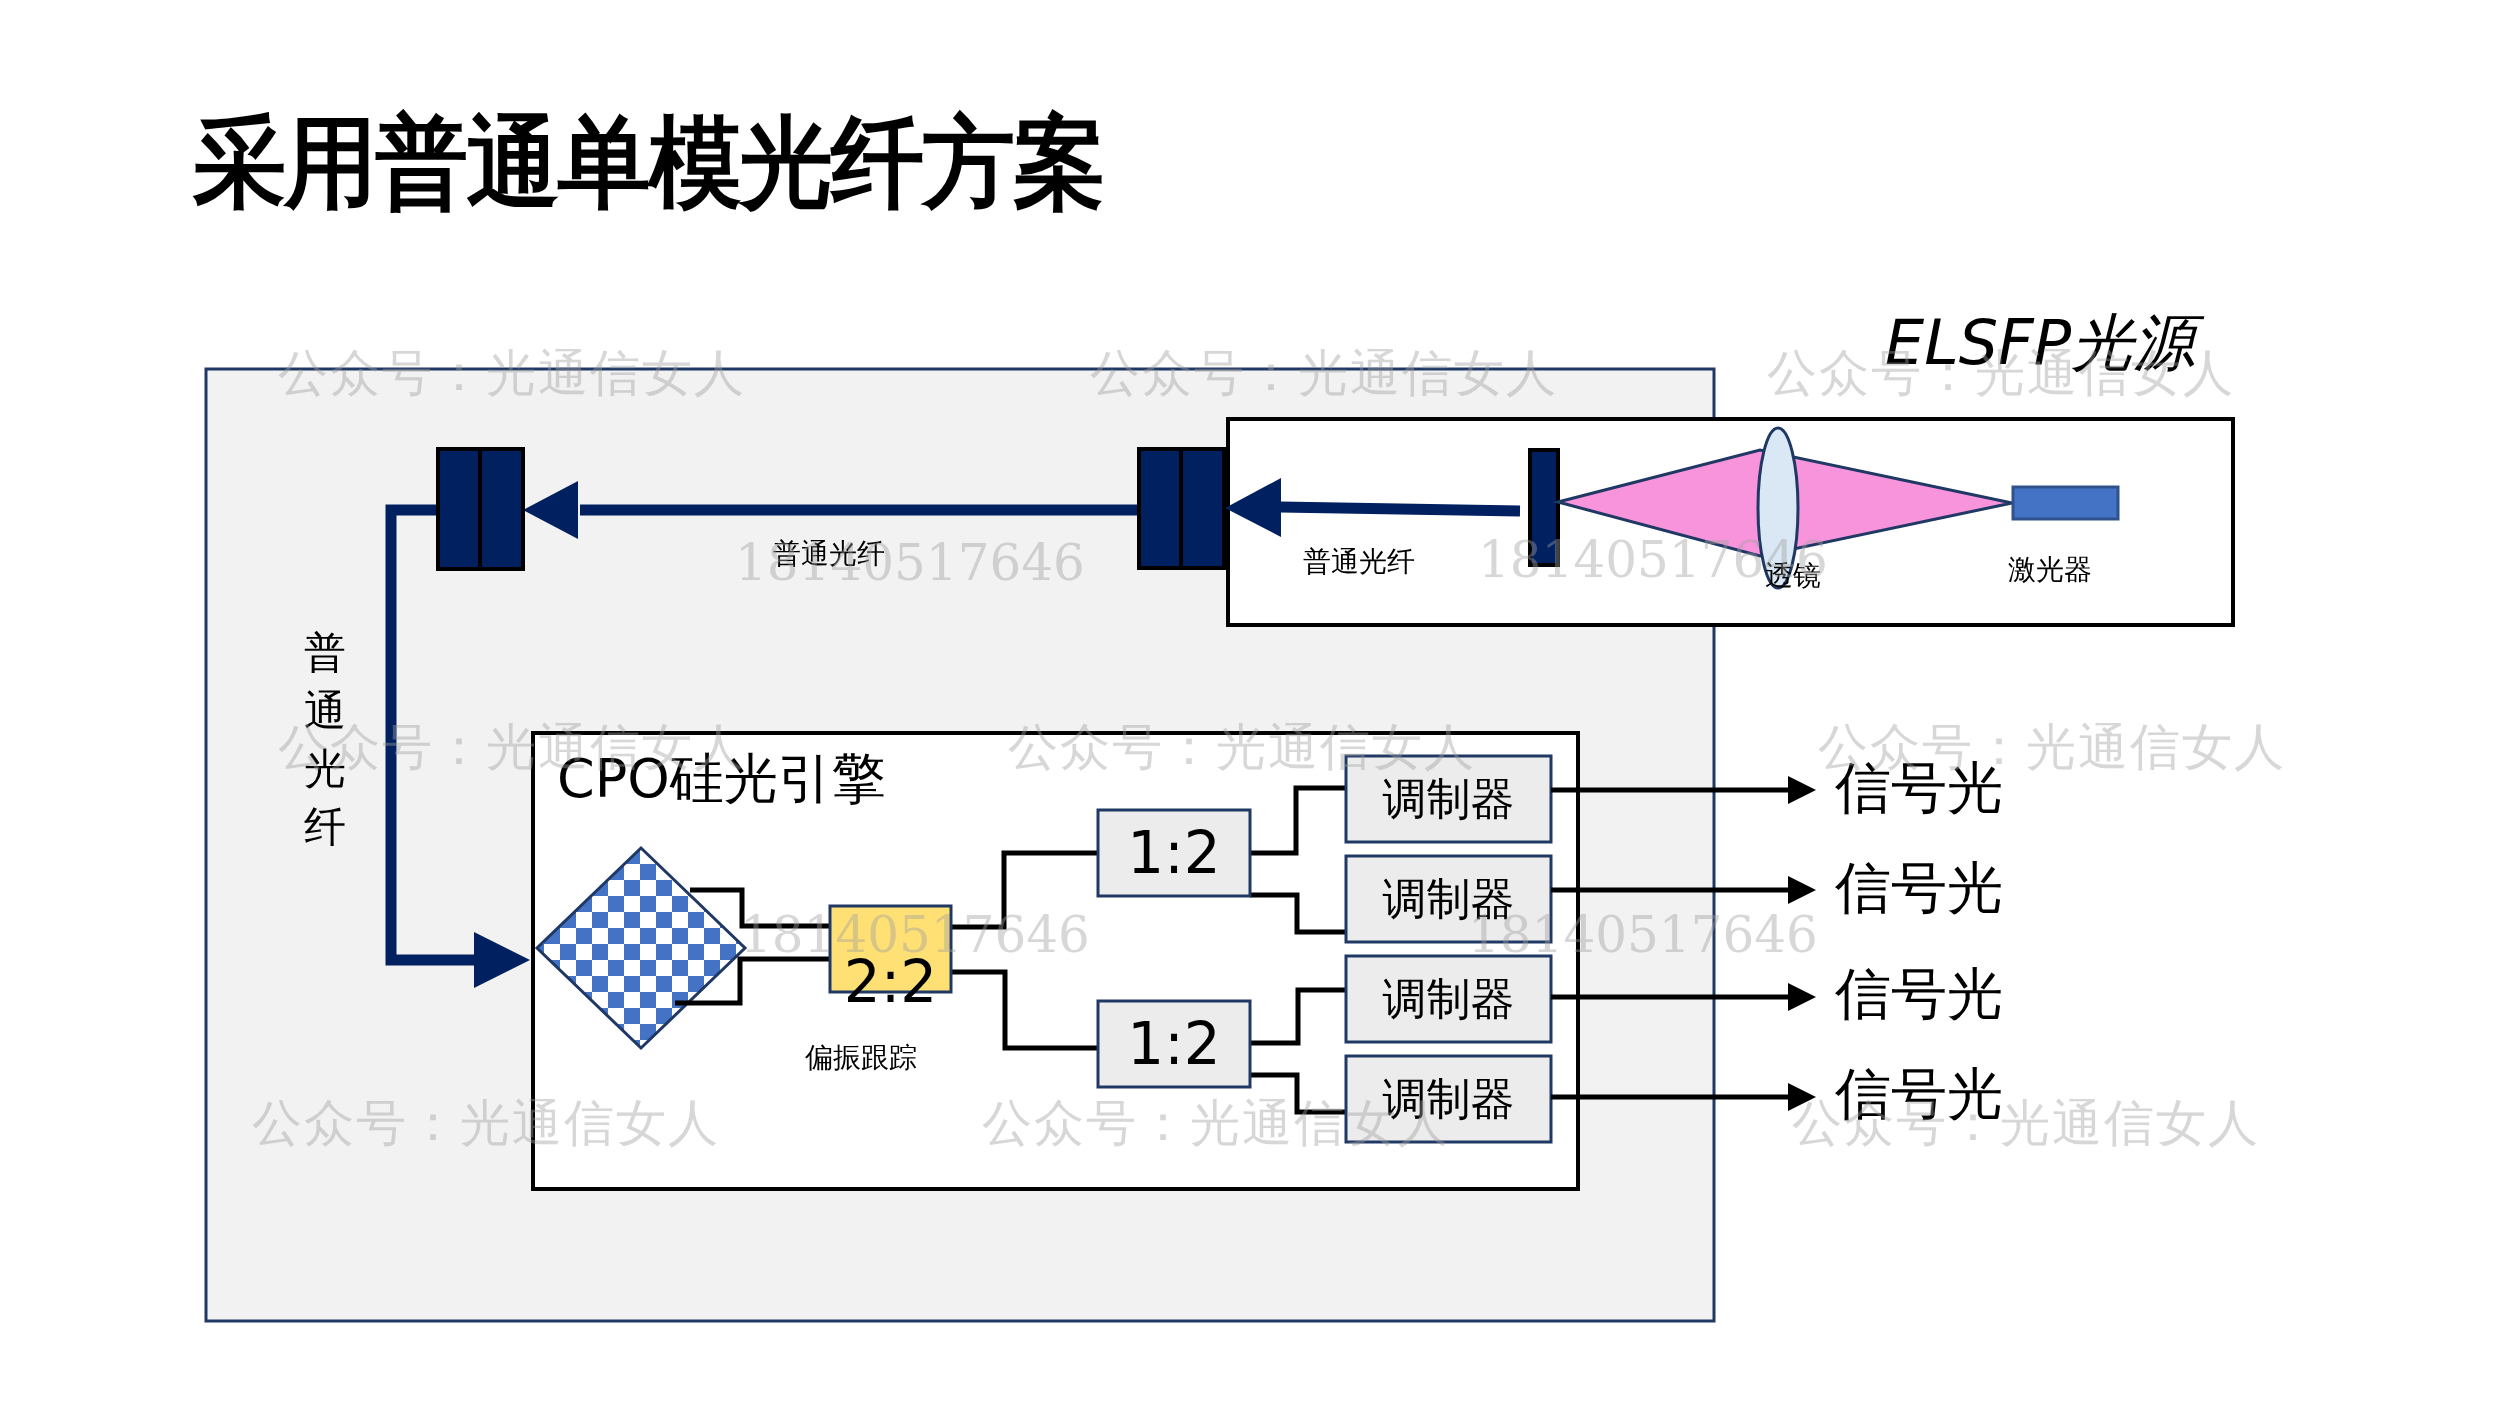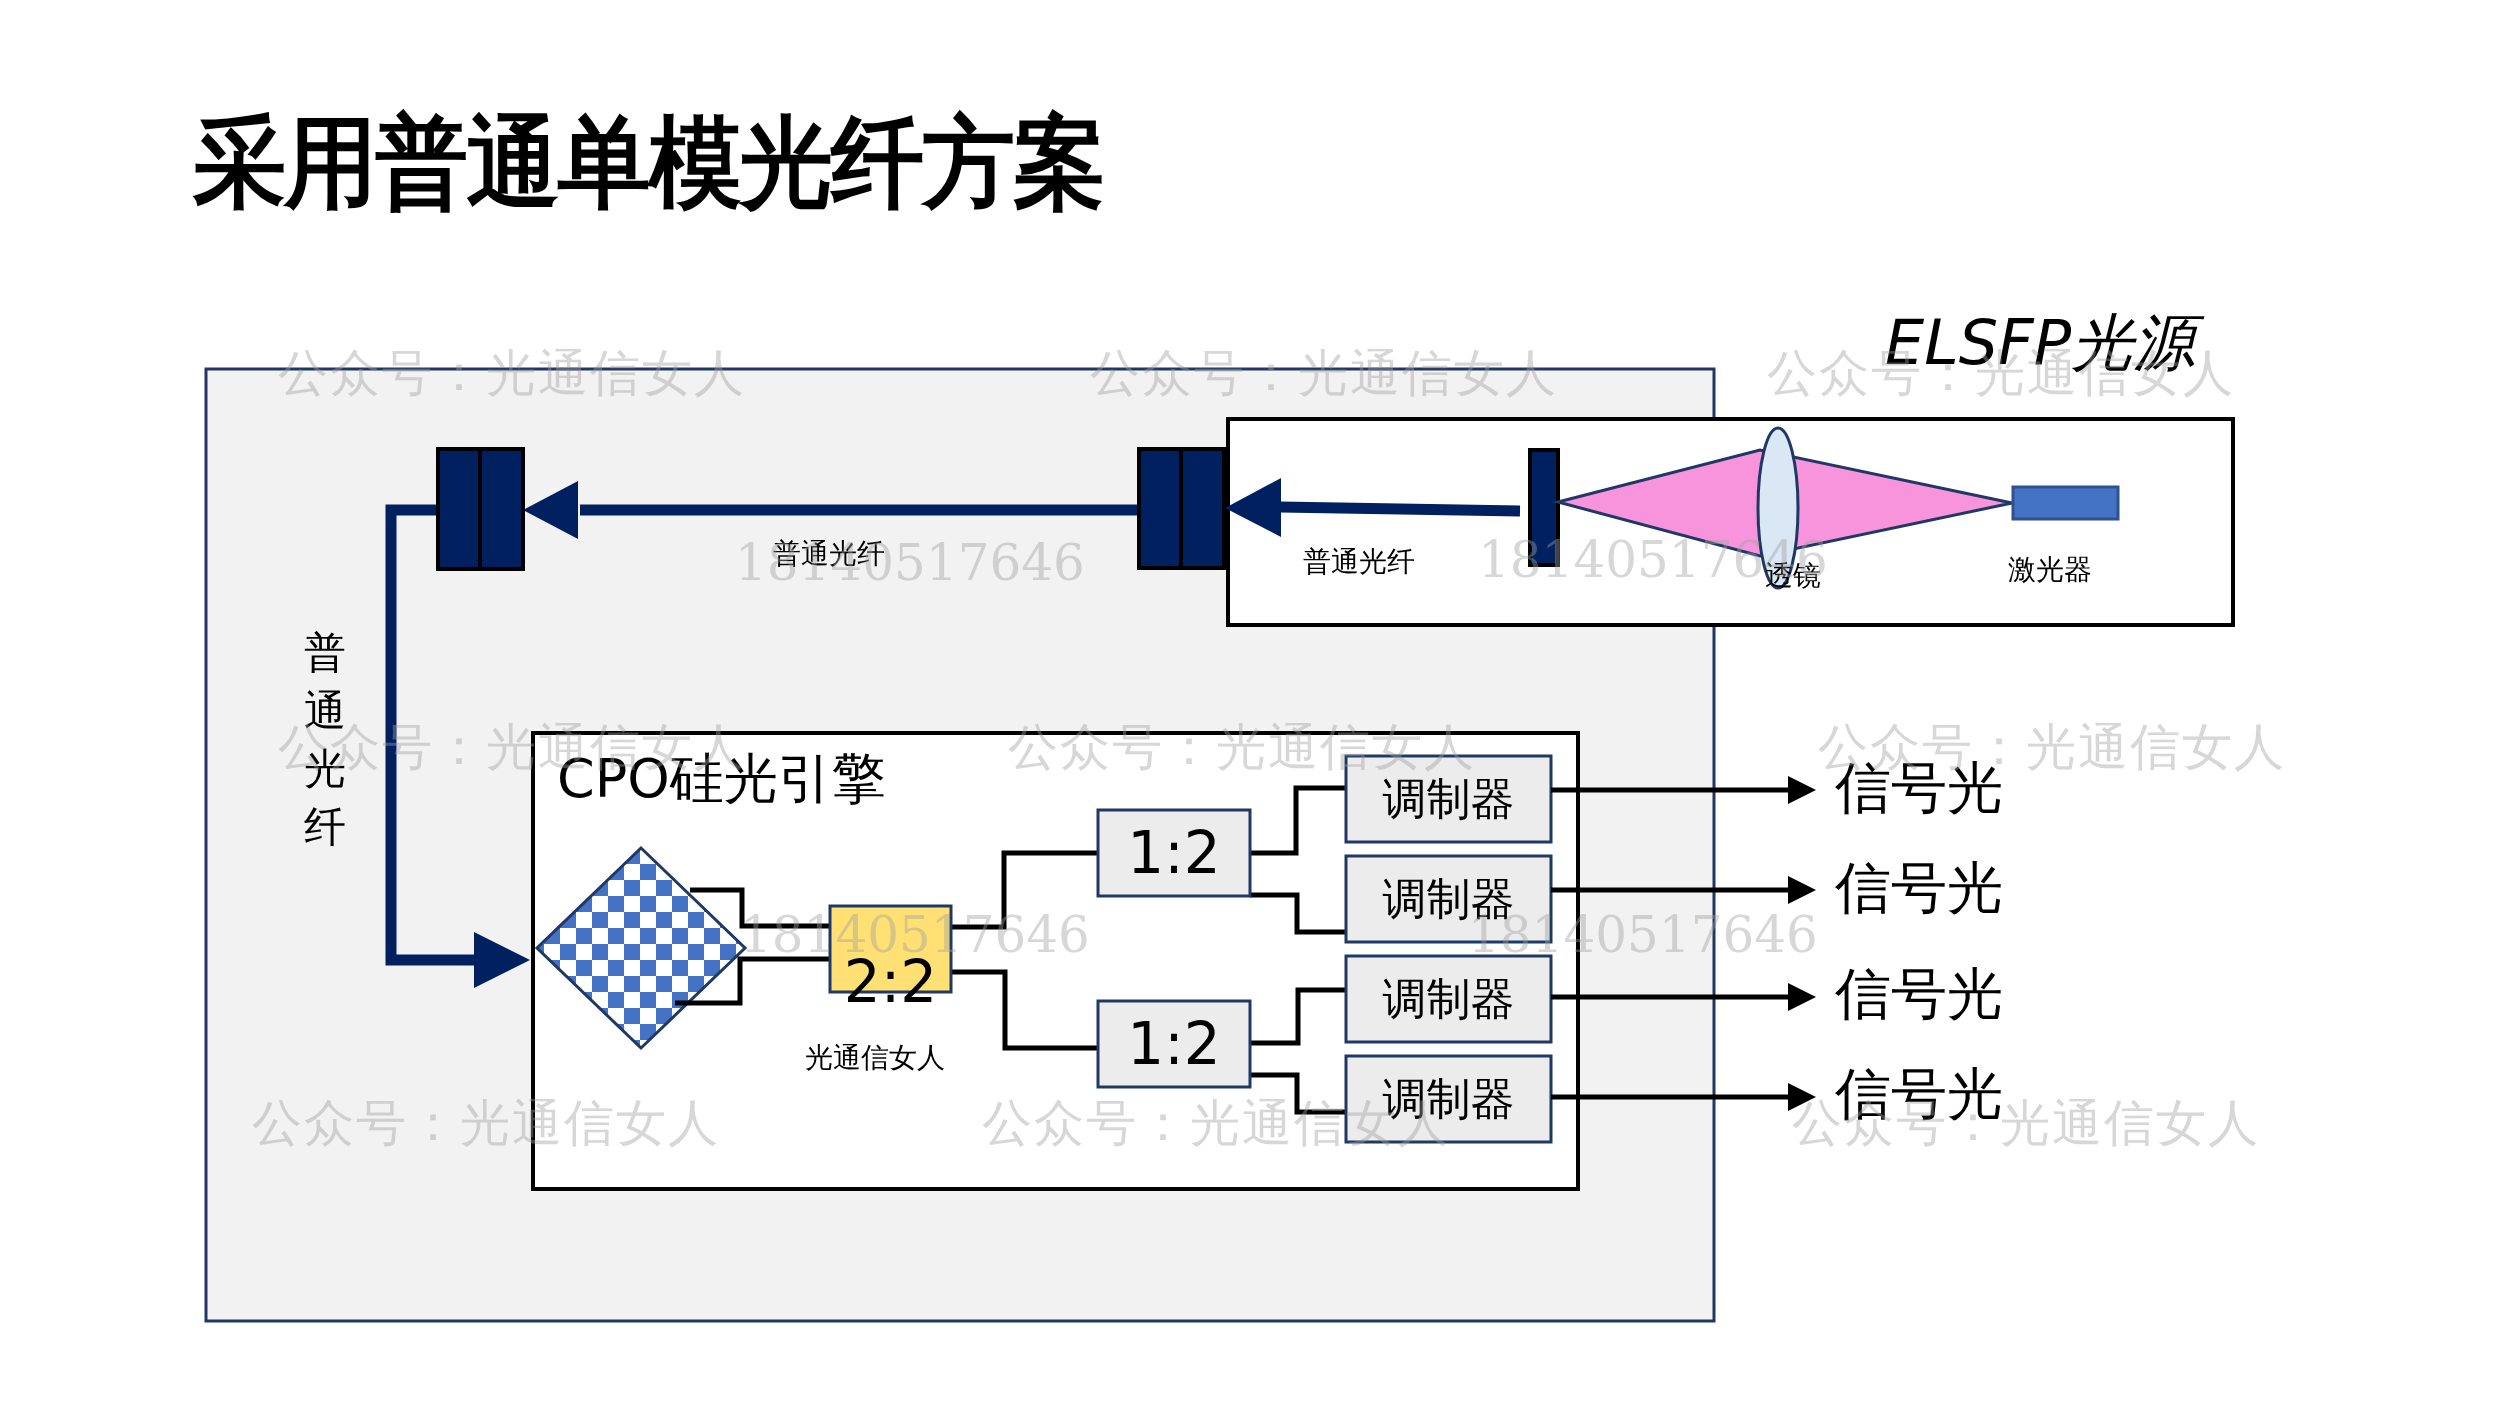--- a/index.html
+++ b/index.html
@@ -118,21 +118,21 @@
 <div class="vert" style="left:295px; top:624px;">
   <span>普</span>
   <span>通</span>
   <span>光</span>
   <span>纤</span>
 </div>
 
 <div class="lbl" style="left:557px; top:752px; font-size:54px;">CPO硅光引擎</div>
 
 <div class="box-lbl" style="left:830px; top:906px; width:121px; height:86px; font-size:58px;margin-top:33px;">2:2</div>
-<div class="lbl lbl-44" style="left:805px; top:1044px;">光通信女人</div>
+<div class="lbl lbl-44" style="left:805px; top:1044px;">偏振跟踪</div>
 
 <div class="box-lbl" style="left:1098px; top:810px; width:152px; height:86px; font-size:58px;">1:2</div>
 <div class="box-lbl" style="left:1098px; top:1001px; width:152px; height:86px; font-size:58px;">1:2</div>
 
 <div class="box-lbl" style="left:1346px; top:756px; width:205px; height:86px; font-size:44px;">调制器</div>
 <div class="box-lbl" style="left:1346px; top:856px; width:205px; height:86px; font-size:44px;">调制器</div>
 <div class="box-lbl" style="left:1346px; top:956px; width:205px; height:86px; font-size:44px;">调制器</div>
 <div class="box-lbl" style="left:1346px; top:1056px; width:205px; height:86px; font-size:44px;">调制器</div>
 
 <div class="lbl lbl-60" style="left:1835px; top:760px;">信号光</div>

